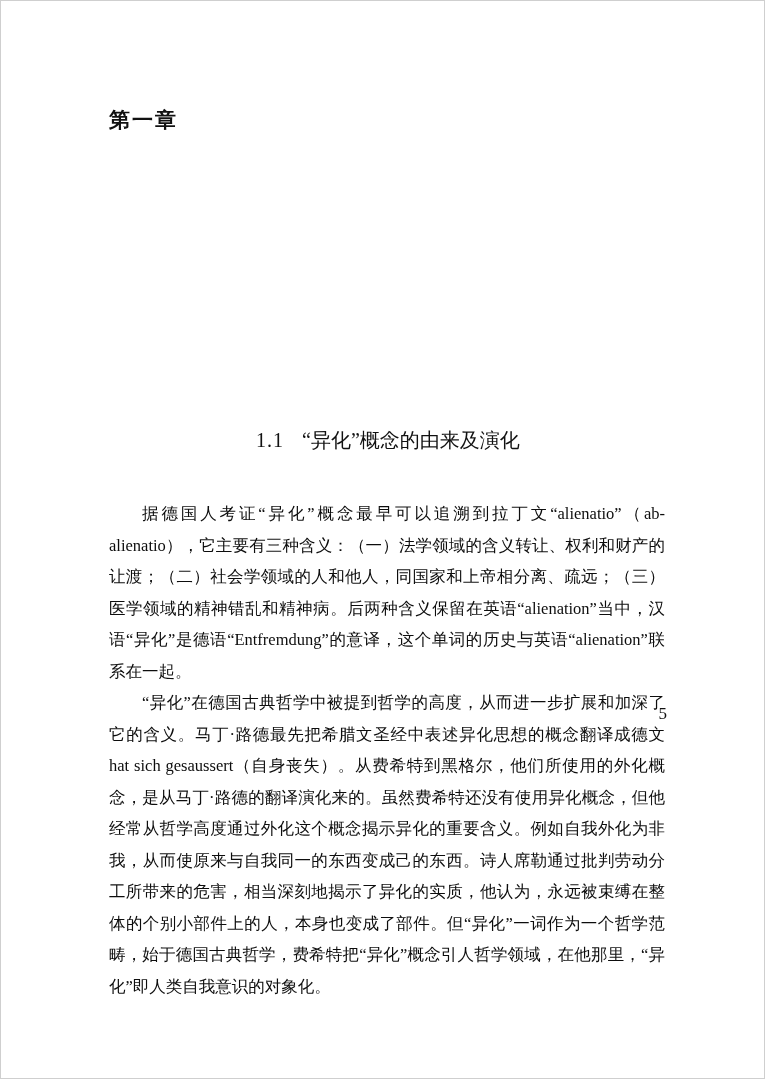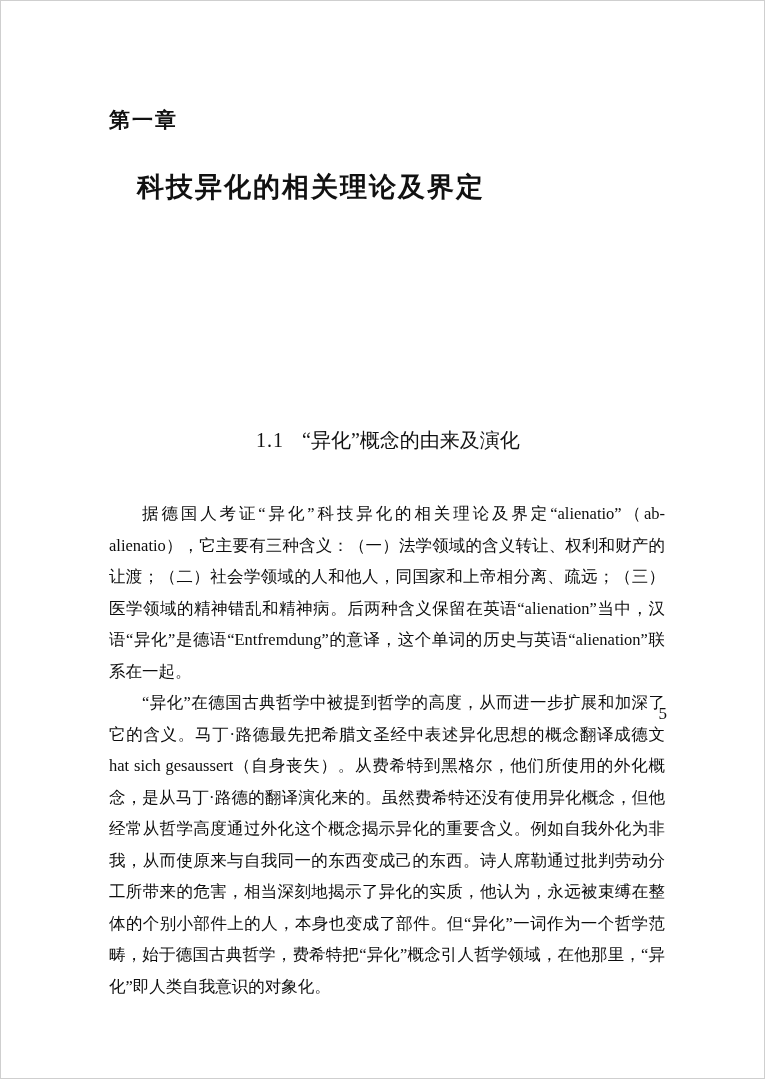--- a/index.html
+++ b/index.html
@@ -84,26 +84,25 @@
   }
 </style>
 </head>
 <body>
 
 <div class="page">
   <div class="content">
 
     <div class="chapter-label">第一章</div>
 
-    <div class="chapter-title">科技异化的相关理论及界定</div>
 
     <div class="section-title">
       <span class="num">1.1</span><span>“异化”概念的由来及演化</span>
     </div>
 
     <div class="body-text">
-      <p>据德国人考证“异化”科技异化的相关理论及界定“alienatio”（ab-alienatio），它主要有三种含义：（一）法学领域的含义转让、权利和财产的让渡；（二）社会学领域的人和他人，同国家和上帝相分离、疏远；（三）医学领域的精神错乱和精神病。后两种含义保留在英语“alienation”当中，汉语“异化”是德语“Entfremdung”的意译，这个单词的历史与英语“alienation”联系在一起。</p>
+      <p>据德国人考证“异化”概念最早可以追溯到拉丁文“alienatio”（ab-alienatio），它主要有三种含义：（一）法学领域的含义转让、权利和财产的让渡；（二）社会学领域的人和他人，同国家和上帝相分离、疏远；（三）医学领域的精神错乱和精神病。后两种含义保留在英语“alienation”当中，汉语“异化”是德语“Entfremdung”的意译，这个单词的历史与英语“alienation”联系在一起。</p>
       <p>“异化”在德国古典哲学中被提到哲学的高度，从而进一步扩展和加深了它的含义。马丁·路德最先把希腊文圣经中表述异化思想的概念翻译成德文 hat sich gesaussert（自身丧失）。从费希特到黑格尔，他们所使用的外化概念，是从马丁·路德的翻译演化来的。虽然费希特还没有使用异化概念，但他经常从哲学高度通过外化这个概念揭示异化的重要含义。例如自我外化为非我，从而使原来与自我同一的东西变成己的东西。诗人席勒通过批判劳动分工所带来的危害，相当深刻地揭示了异化的实质，他认为，永远被束缚在整体的个别小部件上的人，本身也变成了部件。但“异化”一词作为一个哲学范畴，始于德国古典哲学，费希特把“异化”概念引人哲学领域，在他那里，“异化”即人类自我意识的对象化。</p>
     </div>
 
     <div class="page-number">5</div>
   </div>
 </div>
 
 </body></html>

